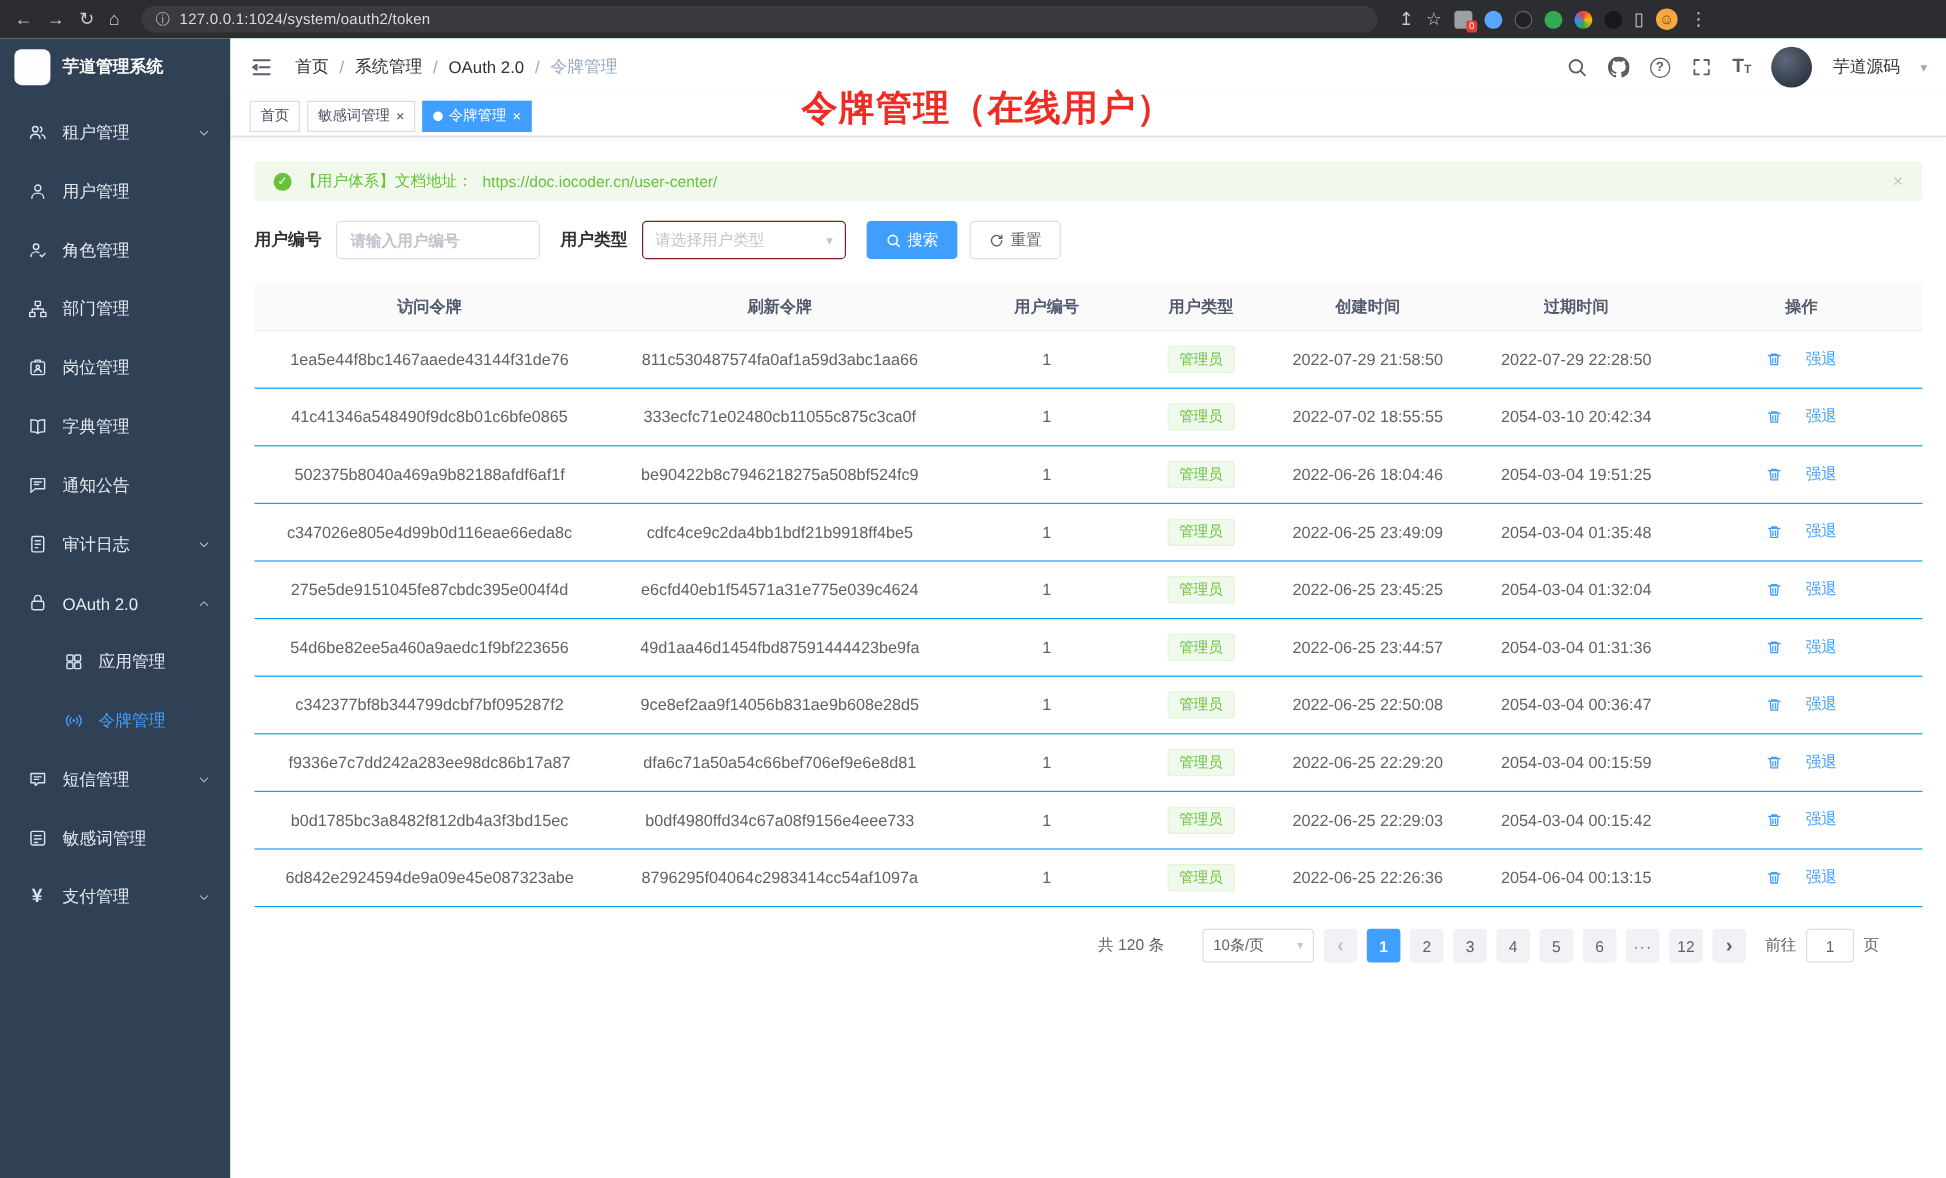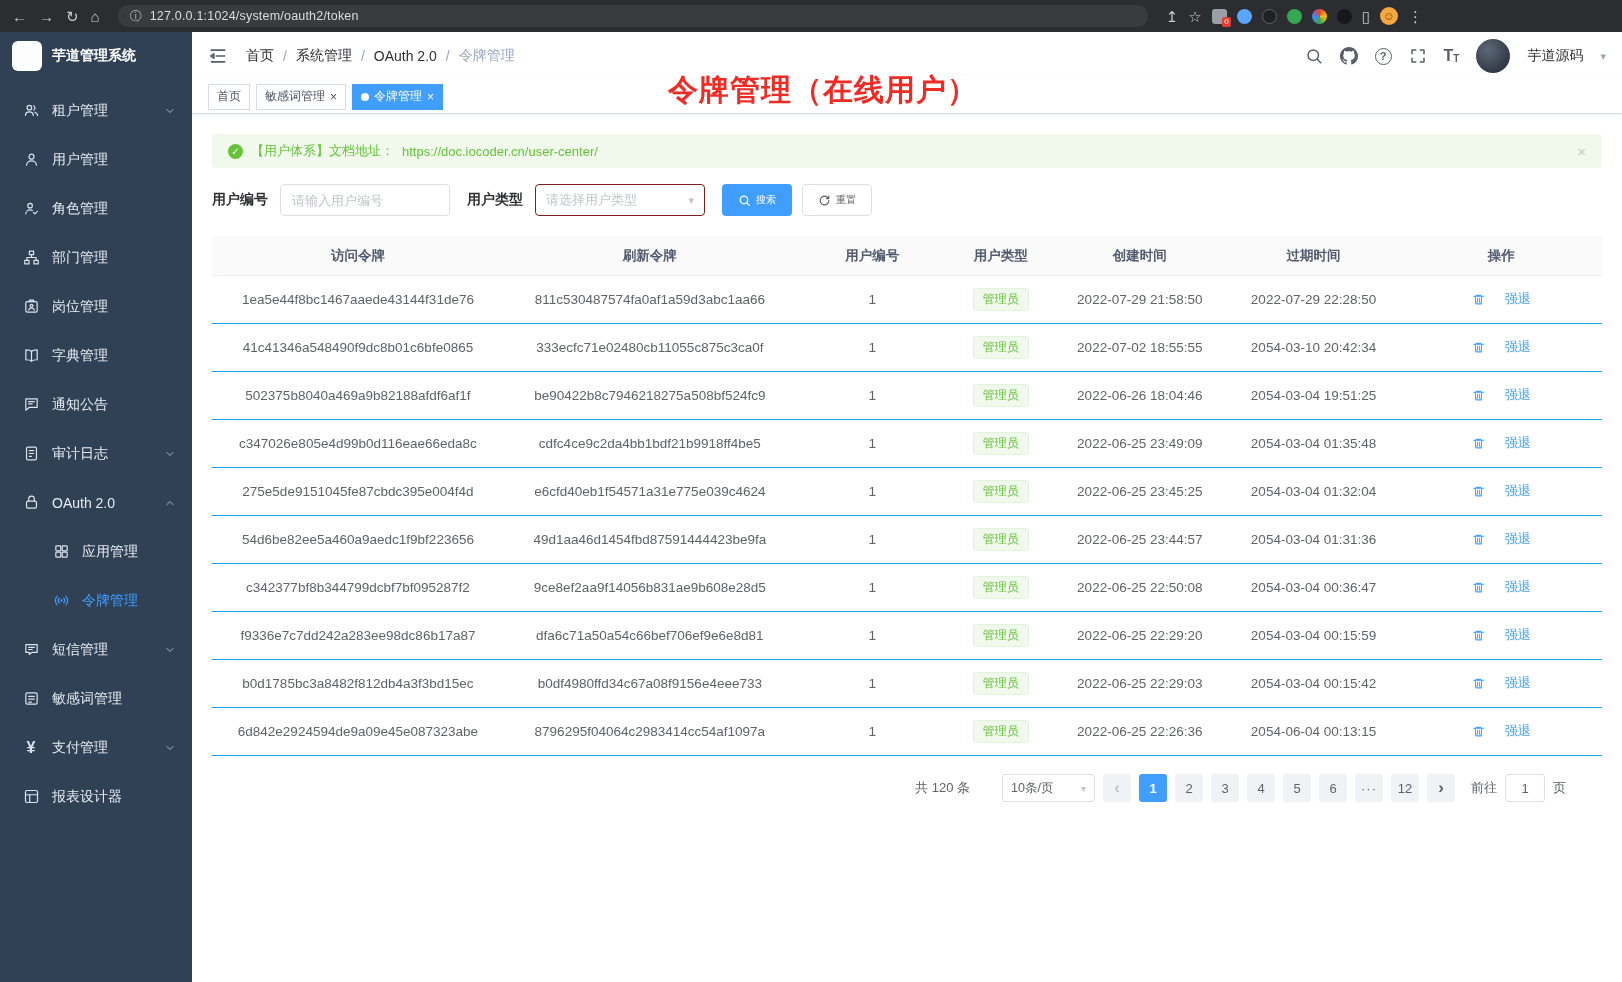--- a/index.html
+++ b/index.html
@@ -75,25 +75,25 @@
   
   .alert { height:34px; background:#f0f9eb; border-radius:4px; display:flex; align-items:center; gap:8px; padding:0 16px; font-size:13px; color:#67c23a; }
   .check-ico { width:15px; height:15px; border-radius:50%; background:#67c23a; color:#fff; font-size:10px; display:flex; align-items:center; justify-content:center; flex-shrink:0; }
   .alert-link { color:#67c23a; text-decoration:none; cursor:pointer; }
   .alert-close { margin-left:auto; color:#c0c4cc; font-size:15px; cursor:pointer; }
 
   
   .filters { display:flex; align-items:center; margin-top:16px; }
   .f-group { display:flex; align-items:center; margin-right:17px; }
   .f-label { font-weight:bold; color:#303133; font-size:14px; margin-right:12px; white-space:nowrap; }
-  .f-input { width:170px; height:32px; border:1px solid #dcdfe6; border-radius:4px; padding:0 11px; font-size:13px; color:#606266; outline:none; background:#fff; }
+  .f-input { width:170px; height:32px; border:1px solid #dcdfe6; border-radius:4px; padding:0 11px; font-size:13px; color:#606266; outline:none; background:#fff;font-weight:bold; }
   .f-input::placeholder { color:#c0c4cc; }
   .f-select { width:170px; height:32px; border:1px solid #7f1d1d; border-radius:4px; padding:0 10px; display:flex; align-items:center; justify-content:space-between; color:#c0c4cc; font-size:13px; background:#fff; cursor:pointer; }
   .f-select .caret { font-size:11px; color:#c0c4cc; }
-  .btn { height:32px; display:inline-flex; align-items:center; gap:5px; padding:0 15px; border-radius:4px; font-size:10px; cursor:pointer; border:1px solid transparent; white-space:nowrap; }
+  .btn { height:32px; display:inline-flex; align-items:center; gap:5px; padding:0 15px; border-radius:4px; font-size:13px; cursor:pointer; border:1px solid transparent; white-space:nowrap; }
   .btn svg { width:13px; height:13px; }
   .btn.primary { background:#409eff; color:#fff; }
   .btn.plain { background:#fff; border-color:#dcdfe6; color:#606266; margin-left:10px; }
 
   
   .table { margin-top:20px; width:100%; }
   .thead { display:flex; align-items:center; height:40px; background:#fafafa; border-bottom:1px solid #ebeef5; }
   .th { font-weight:bold; color:#515a6e; font-size:13.5px; text-align:center; }
   .trow { display:flex; align-items:center; height:48px; border-bottom:1px solid #0ea5e9; color:#606266; font-size:13.5px; }
   .td { text-align:center; white-space:nowrap; overflow:hidden; }
@@ -321,29 +321,20 @@
       <div class="m-item">
         <span class="ico yen-glyph">¥</span>
         <span>支付管理</span>
         <span class="chev">
             <svg viewBox="0 0 24 24" fill="none" stroke="currentColor" stroke-width="2" stroke-linecap="round" stroke-linejoin="round">
               <path d="M6 9l6 6 6-6"></path>
             </svg>
           </span>
       </div>
 
-      <div class="m-item">
-        <span class="ico">
-            <svg viewBox="0 0 24 24" fill="none" stroke="currentColor" stroke-width="1.7" stroke-linejoin="round">
-              <rect x="3.5" y="3.5" width="17" height="17" rx="2"></rect>
-              <path d="M3.5 9.5h17M9.5 9.5v11"></path>
-            </svg>
-          </span>
-        <span>报表设计器</span>
-      </div>
 
     </nav>
   </aside>
 
   <div class="main">
 
     <header class="navbar">
       <span class="hamburger">
           <svg viewBox="0 0 24 24" fill="none" stroke="currentColor" stroke-width="2" stroke-linecap="round" stroke-linejoin="round">
             <path d="M4 5h16M10 12h10M4 19h16M7 9.5L3.5 12 7 14.5z"></path>

